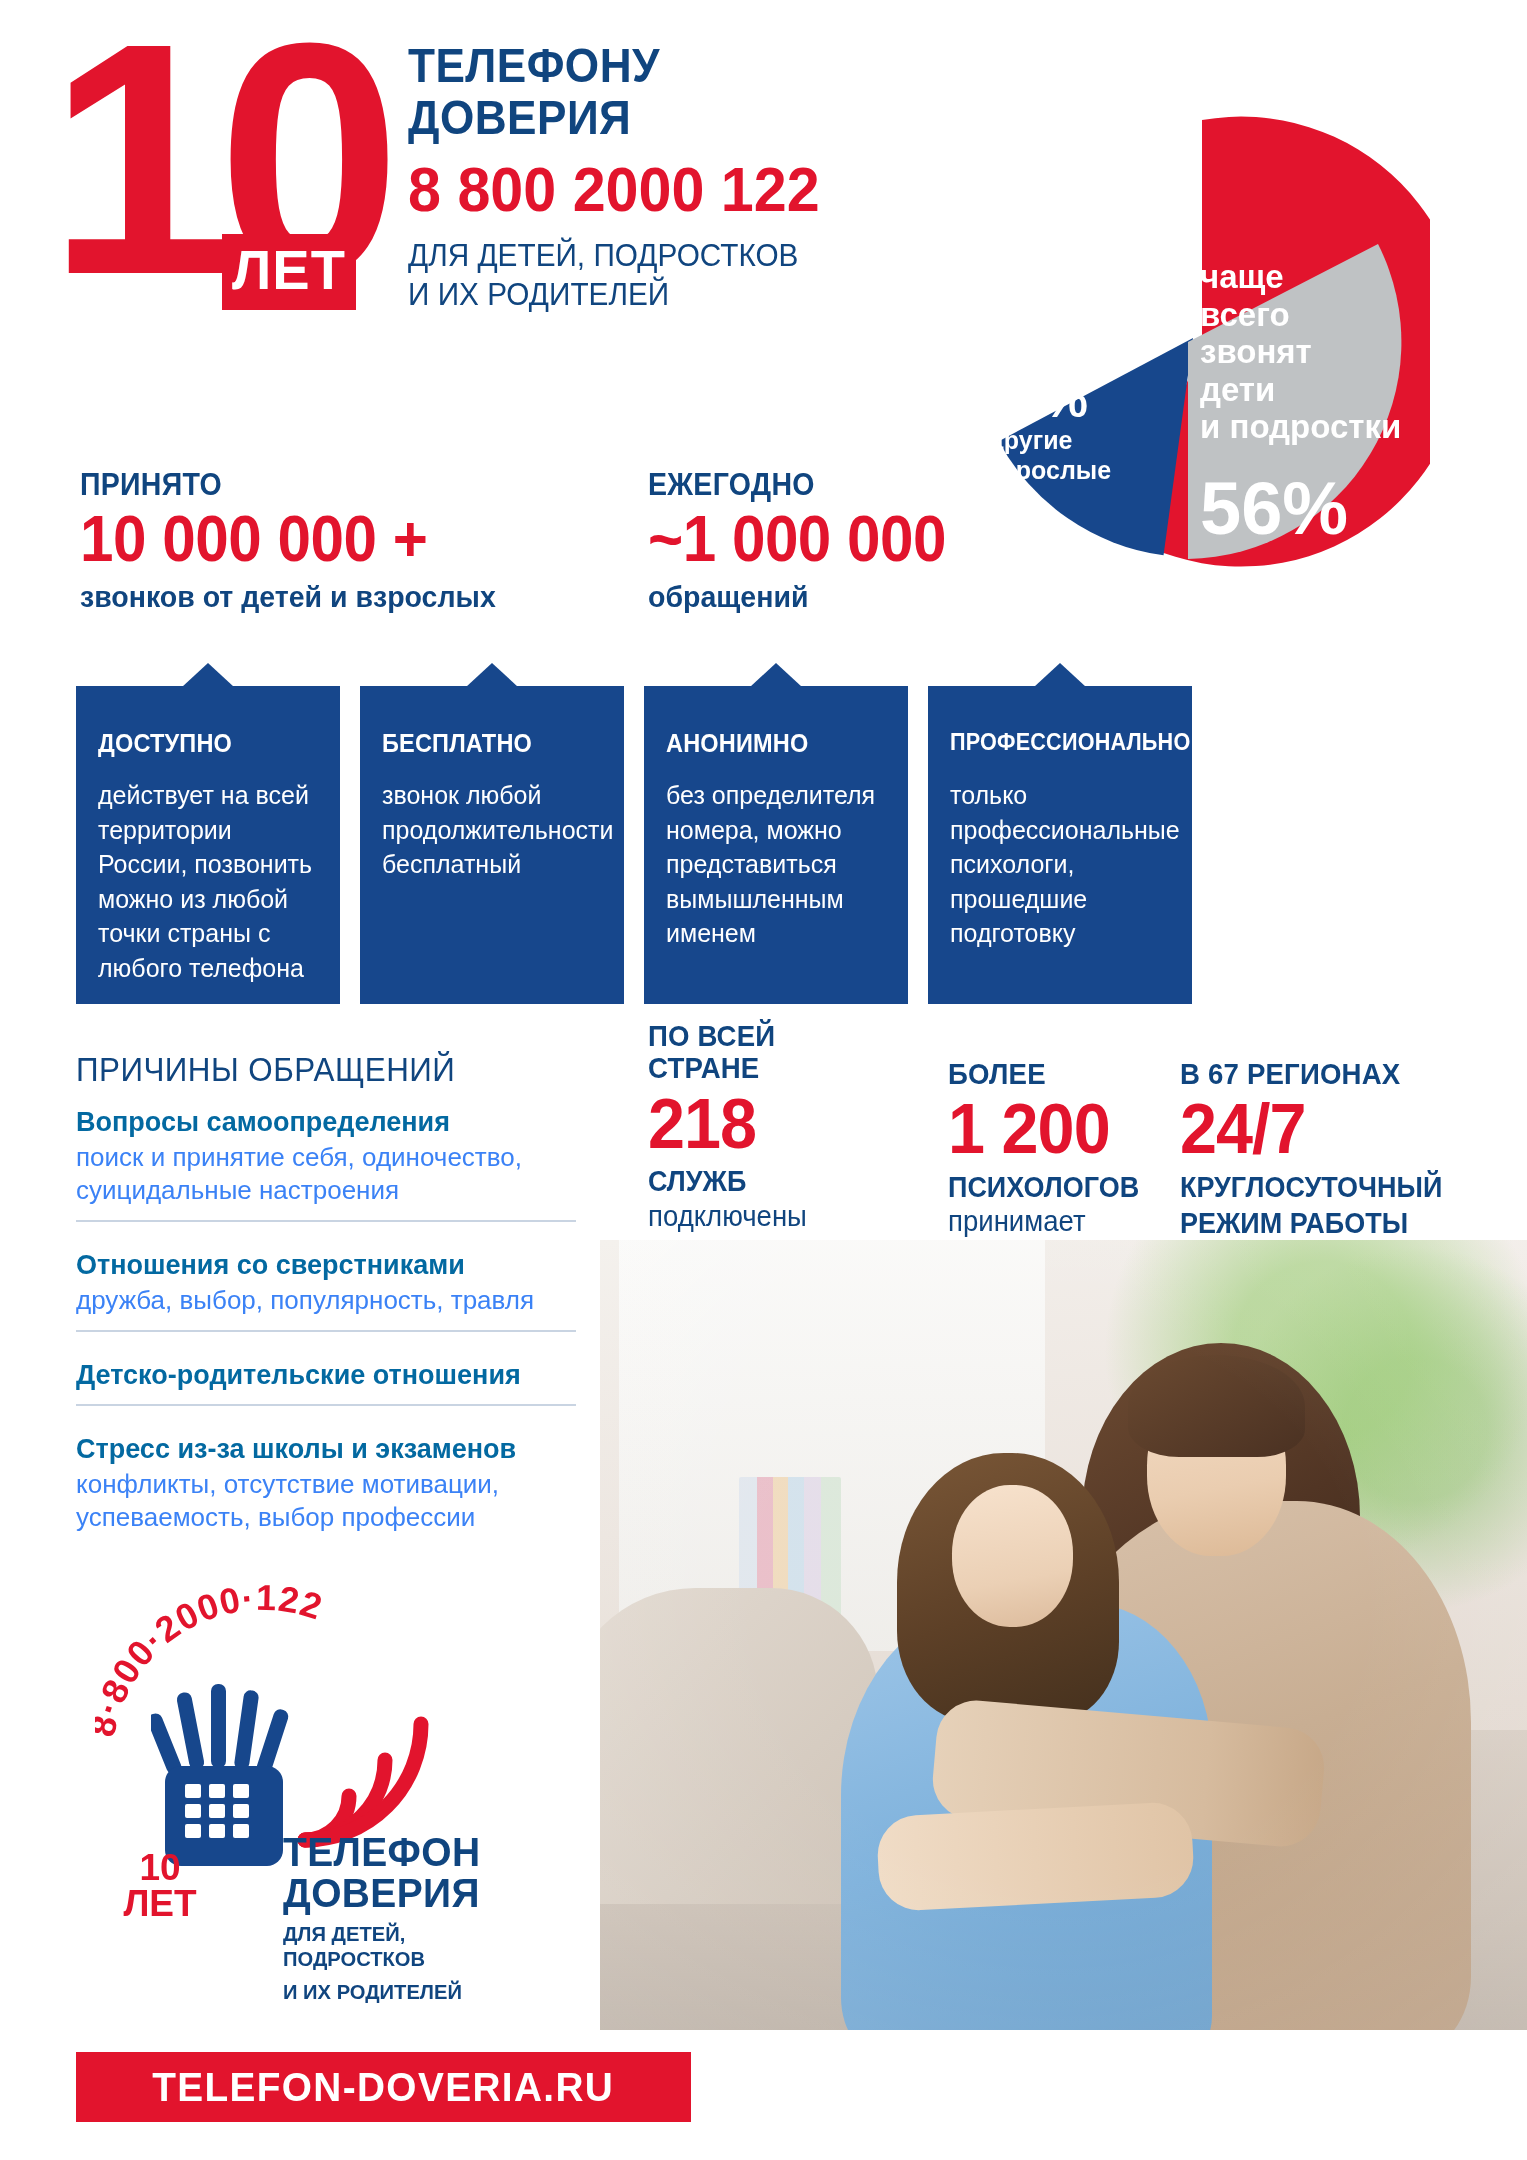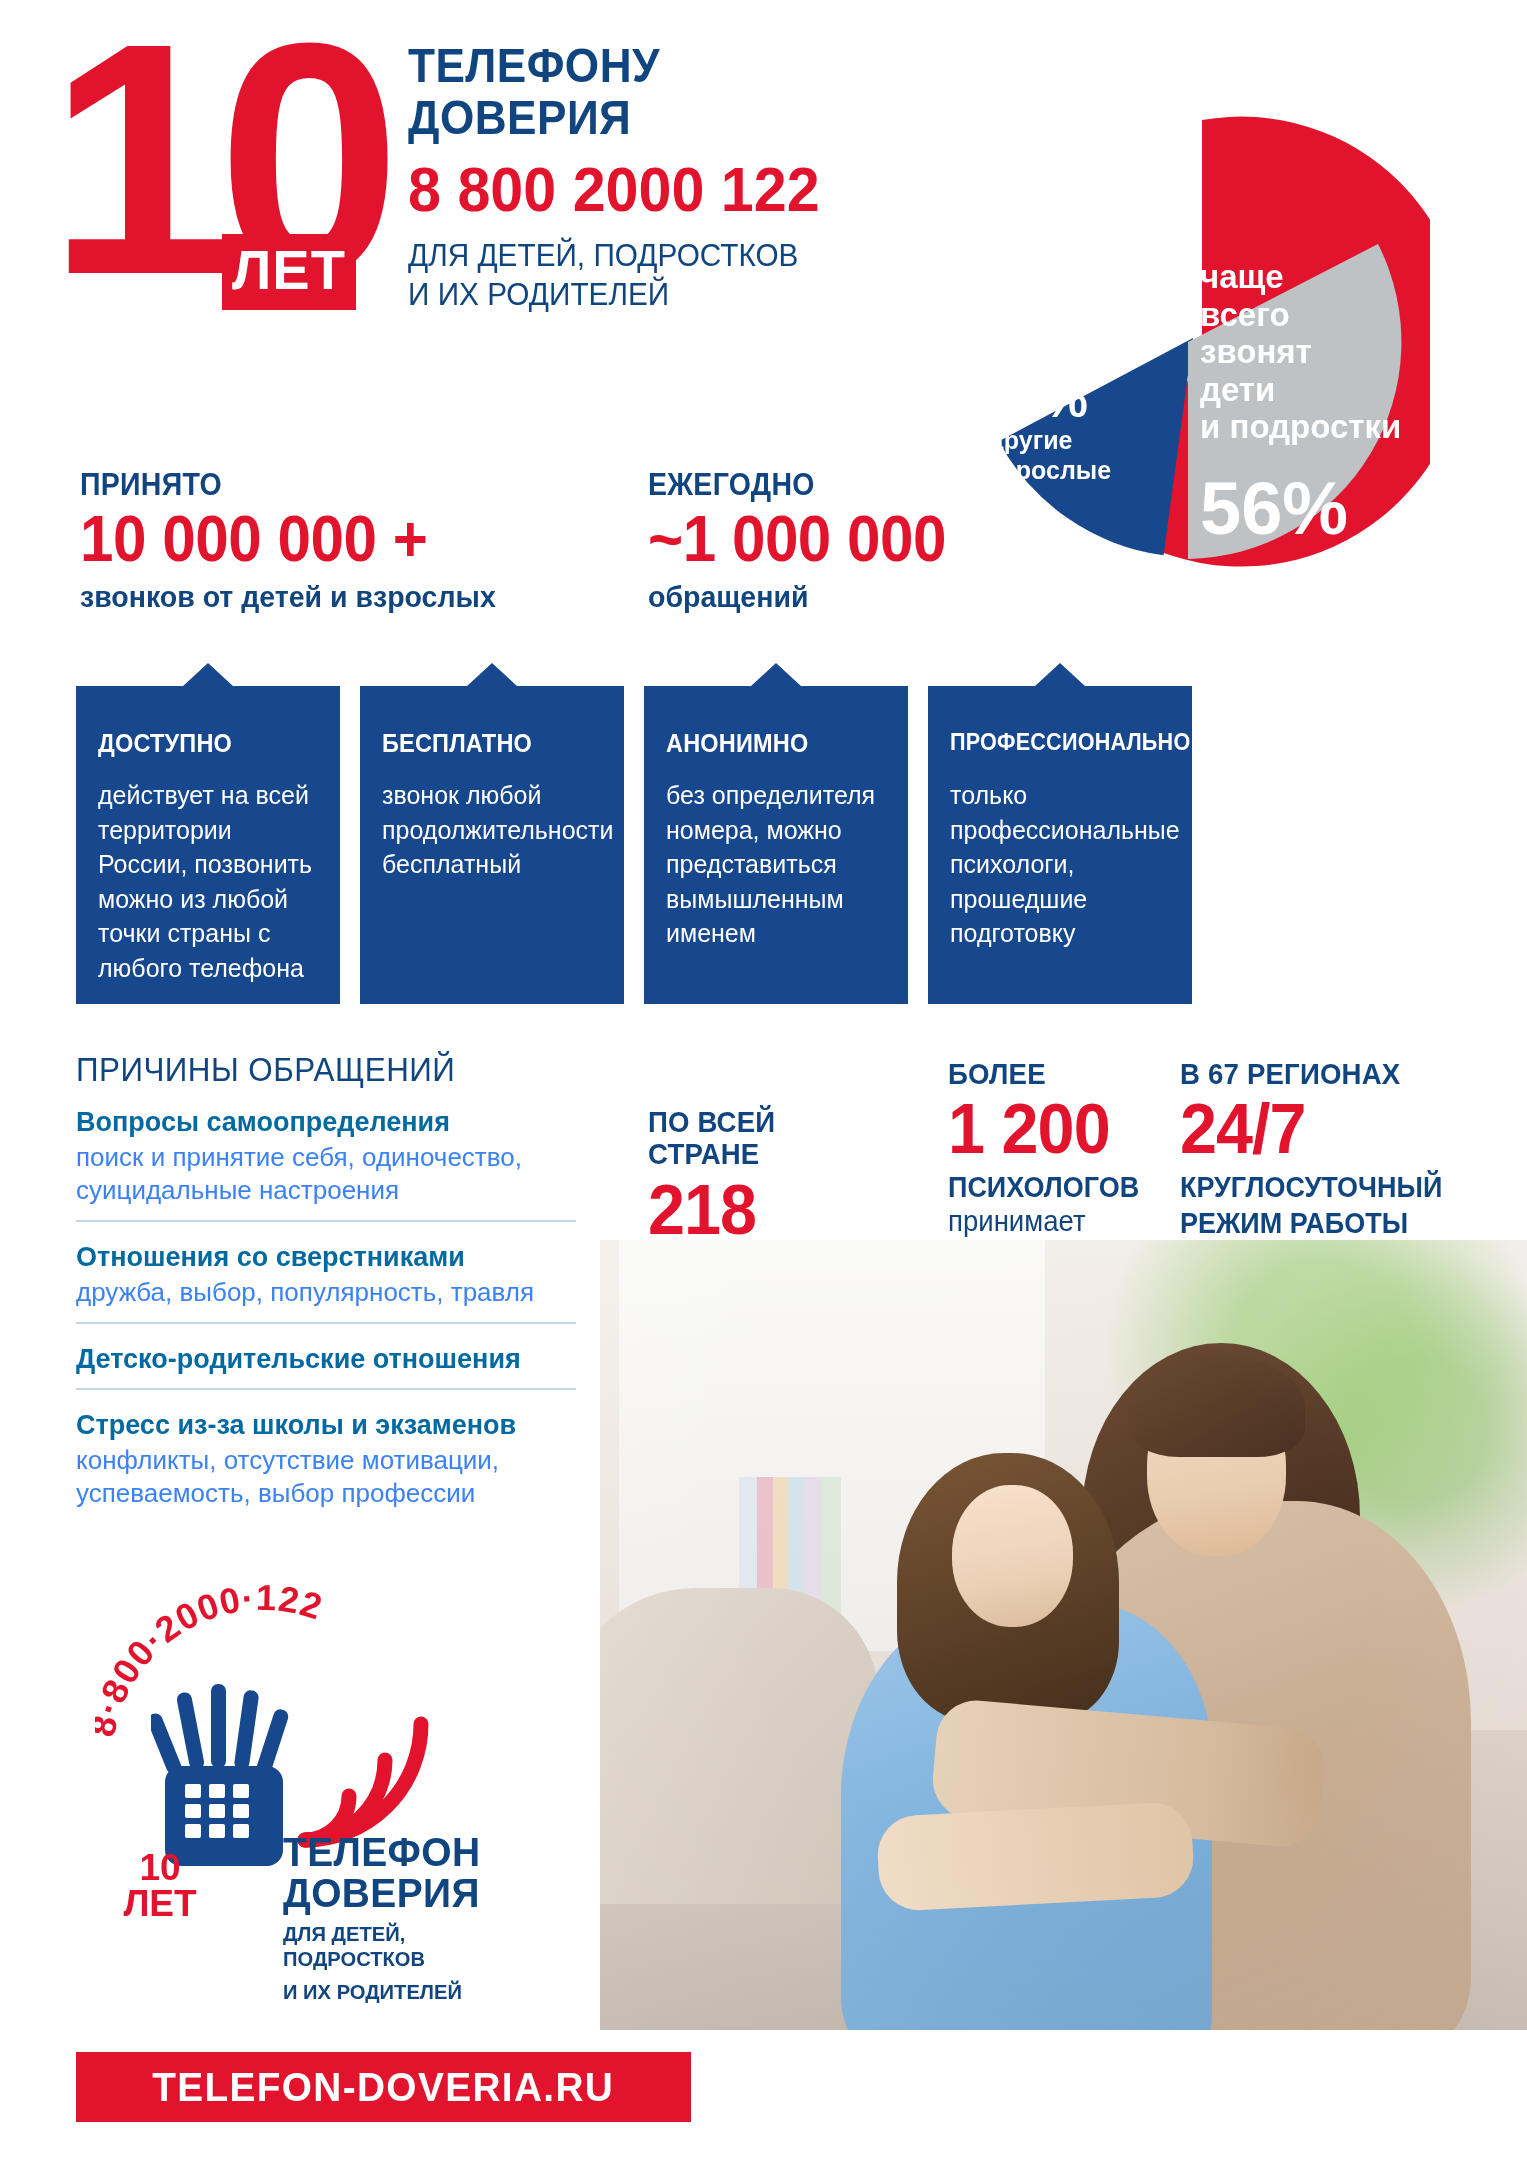--- a/index.html
+++ b/index.html
@@ -220,21 +220,21 @@
     font-weight: 400;
     letter-spacing: 0.5px;
     line-height: 1.1;
     margin-bottom: 18px;
     transform: scaleX(0.95);
     transform-origin: left center;
   }
   .reason-item { padding-bottom: 13px; }
   .reason-item + .reason-item {
     border-top: 2px solid #c9d4e2;
-    padding-top: 19px;
+    padding-top: 27px;
   }
   .reason-head {
     color: #0369a1;
     font-size: 27px;
     font-weight: 700;
     line-height: 1.2;
   }
   .reason-sub {
     color: #3b82f6;
     font-size: 26px;
@@ -274,21 +274,21 @@
     transform-origin: left center;
   }
   .cstat .cnote2 {
     color: #10457f;
     font-size: 29px;
     font-weight: 400;
     line-height: 1.18;
     transform: scaleX(0.95);
     transform-origin: left center;
   }
-  .cs-1 { left: 648px; top: 1106px; width: 260px; }
+  .cs-1 { left: 648px; top: 1020px; width: 260px; }
   .cs-2 { left: 948px; top: 1058px; width: 230px; }
   .cs-3 { left: 1180px; top: 1058px; width: 290px; }
 
   
   .photo {
     position: absolute;
     left: 600px; top: 1240px;
     width: 927px; height: 790px;
     overflow: hidden;
     background: #e9e3de;

